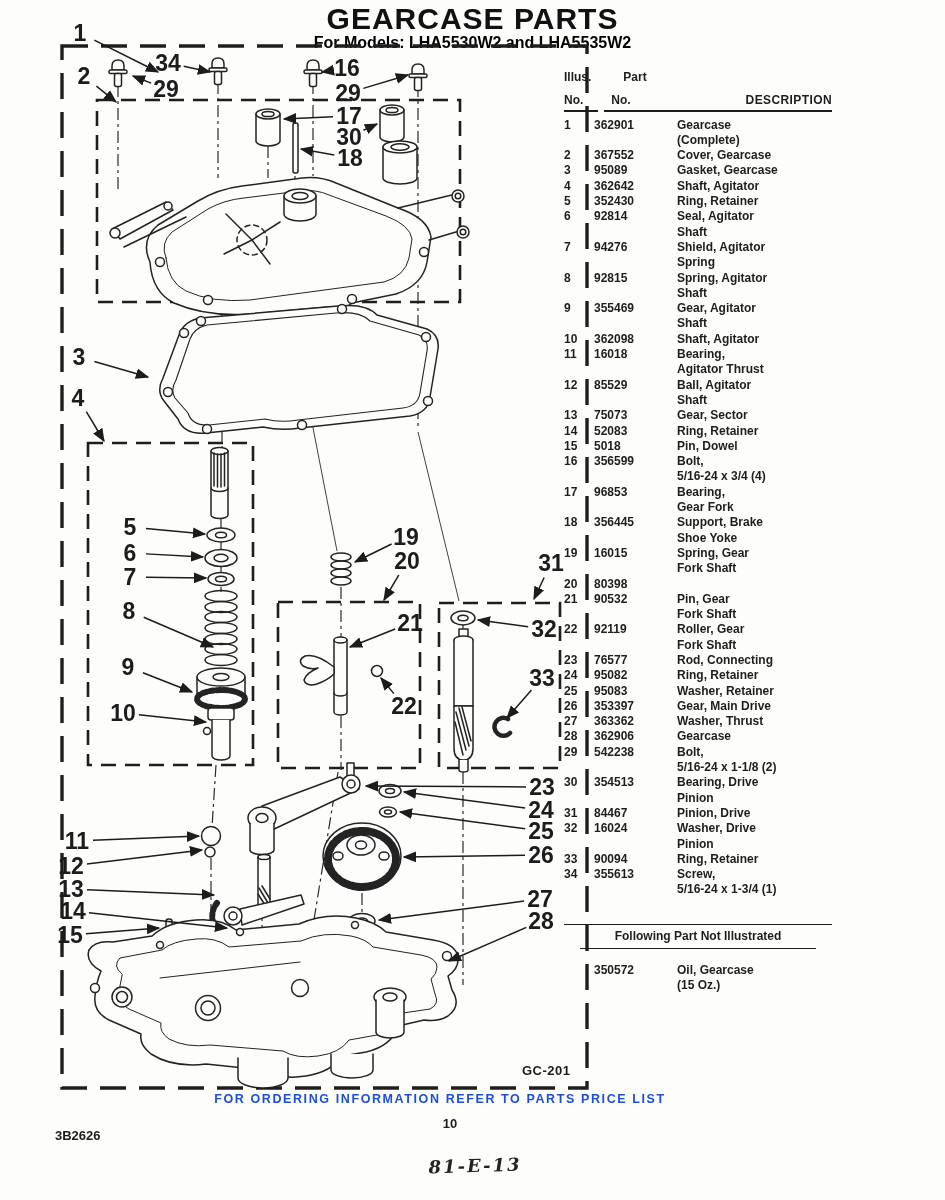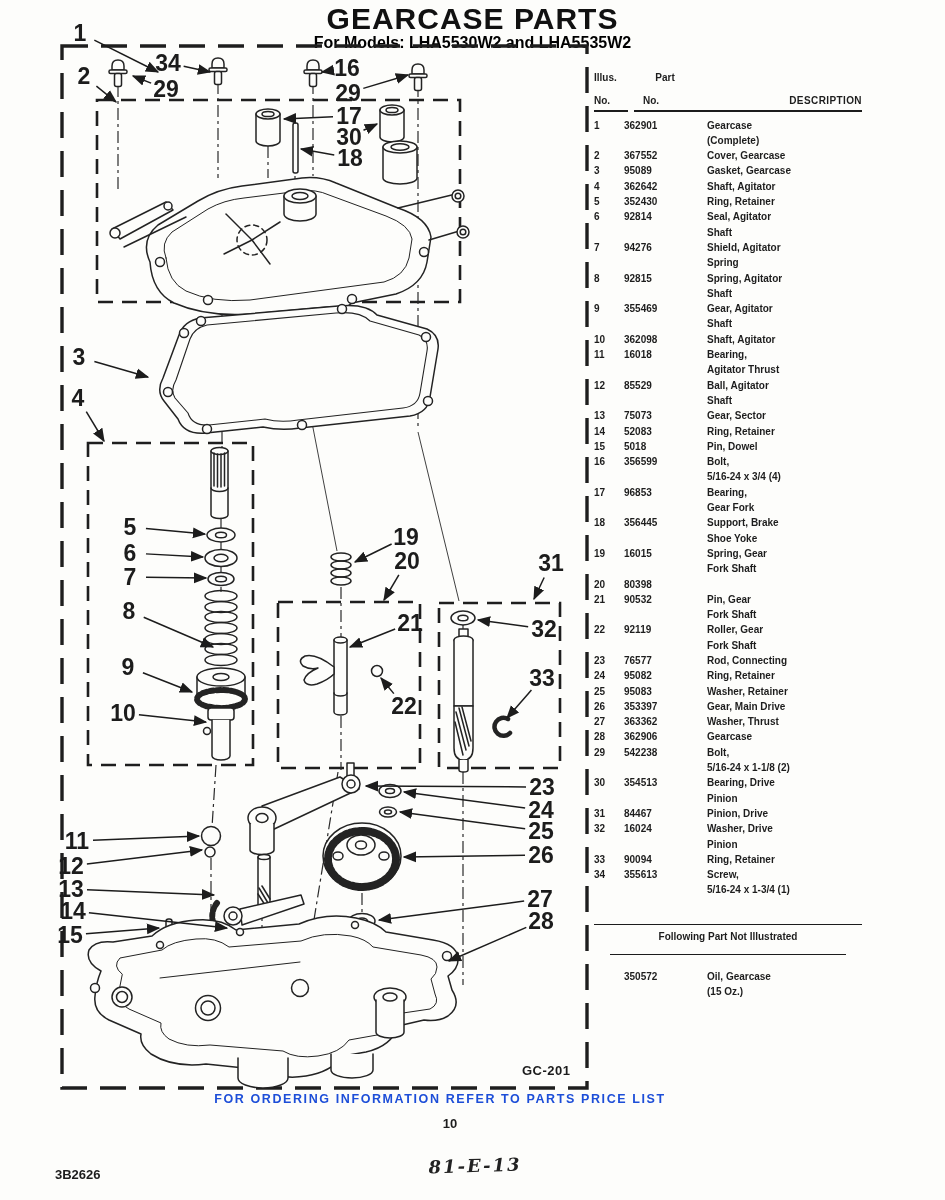--- a/index.html
+++ b/index.html
@@ -12,42 +12,42 @@
   svg text.callout{font-family:"Liberation Sans",sans-serif;font-size:23px;font-weight:600;fill:#1c1c1c;}
   svg text.diagcode{font-family:"Liberation Sans",sans-serif;font-size:13px;font-weight:700;fill:#1c1c1c;letter-spacing:.5px;}
   .ink{stroke:#232323;fill:#fdfdfb;stroke-width:1.5;}
   .nofill{fill:none !important;}
   .dash1{fill:none;stroke:#1e1e1e;stroke-width:3.4;stroke-dasharray:26 13;}
   .dash2{fill:none;stroke:#1e1e1e;stroke-width:2.6;stroke-dasharray:15 9;}
   .cl{stroke:#2a2a2a;stroke-width:1.2;fill:none;stroke-dasharray:12 4 3 4;}
   .al{stroke:#2a2a2a;stroke-width:.9;fill:none;}
   .leader{stroke:#1c1c1c;stroke-width:1.5;fill:none;}
   
-  .ptable{position:absolute;left:594px;top:70px;width:268px;font-size:10px;font-weight:600;line-height:15.3px;}
+  .ptable{position:absolute;left:564px;top:70px;width:268px;font-size:12px;font-weight:600;line-height:15.3px;}
   .thead .l1{display:flex;}
   .thead .l1 .h-illus{width:40px;}
   .thead .l1 .h-part{width:62px;text-align:center;}
   .thead .l2{display:flex;margin-top:8px;}
   .seg1{width:34px;border-bottom:2px solid #1c1c1c;padding-bottom:1px;}
   .seg2{margin-left:6px;flex:1;border-bottom:2px solid #1c1c1c;padding-bottom:1px;display:flex;}
   .seg2 .h-no2{width:34px;text-align:center;}
   .seg2 .h-desc{flex:1;text-align:right;letter-spacing:.4px;}
   .rows{margin-top:6px;}
   .prow{display:flex;align-items:flex-start;}
   .c-no{width:30px;flex:none;}
   .c-part{width:70px;flex:none;text-align:left;}
   .c-desc{margin-left:13px;width:150px;}
   .ni-block{margin-top:26px;}
   .ni-rule{border-top:1.6px solid #1c1c1c;margin-bottom:4px;}
-  .ni-head{text-align:center;padding-bottom:10px;border-bottom:1.6px solid #1c1c1c;width:88%;margin:0 auto;}
+  .ni-head{text-align:center;padding-bottom:4px;border-bottom:1.6px solid #1c1c1c;width:88%;margin:0 auto;}
   .ni-rows{margin-top:14px;}
   
   .order-note{position:absolute;left:0;top:1092px;width:880px;text-align:center;
       font-size:12.5px;font-weight:700;letter-spacing:1.6px;color:#1d4ed8;}
-  .docnum{position:absolute;left:55px;top:1167px;font-size:13px;font-weight:700;}
+  .docnum{position:absolute;left:55px;top:1128px;font-size:13px;font-weight:700;}
   .pagenum{position:absolute;left:420px;top:1116px;width:60px;text-align:center;font-size:13px;font-weight:600;}
   .handwritten{position:absolute;left:385px;top:1155px;width:180px;text-align:center;
       font-family:"DejaVu Serif",serif;font-style:italic;font-size:18px;font-weight:600;
       transform:rotate(-2deg);letter-spacing:2px;color:#222;}
 </style>
 </head>
 <body>
 
 <div class="page">
 

